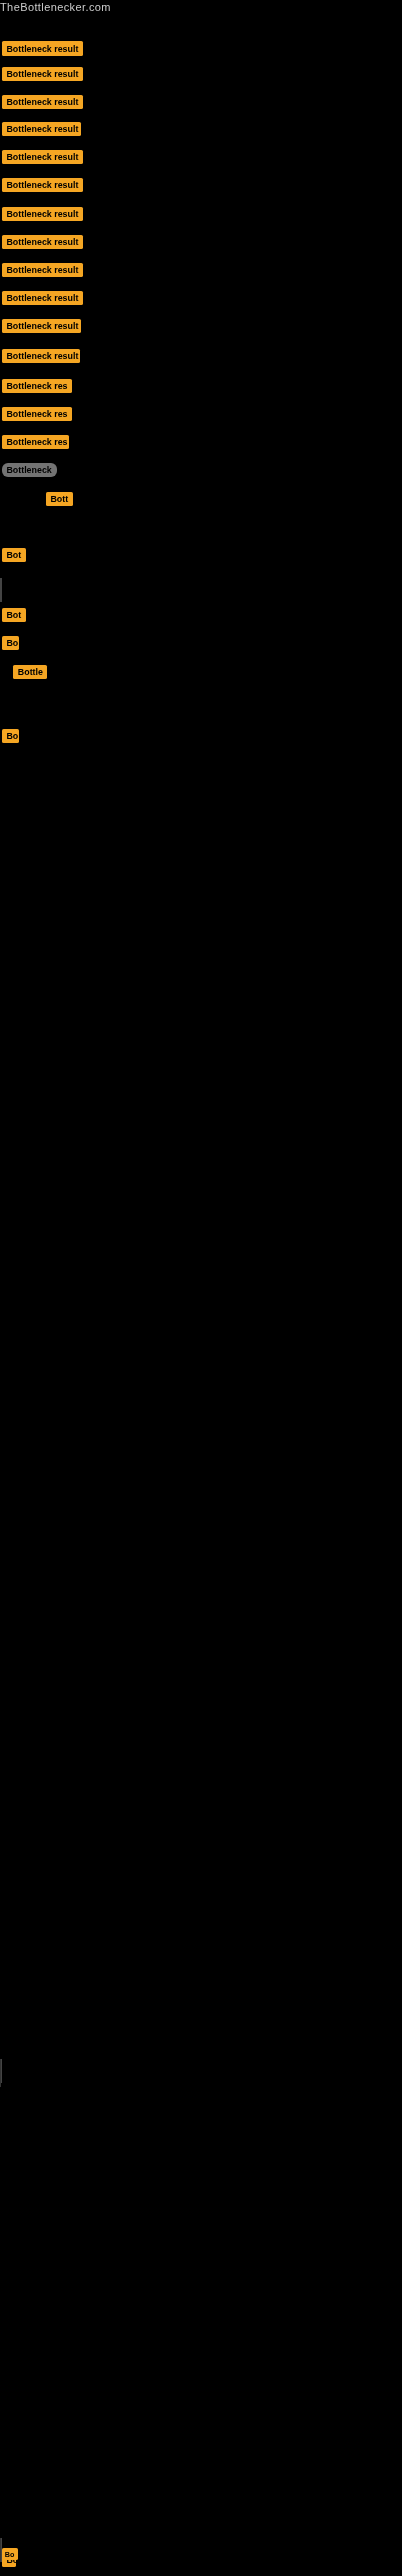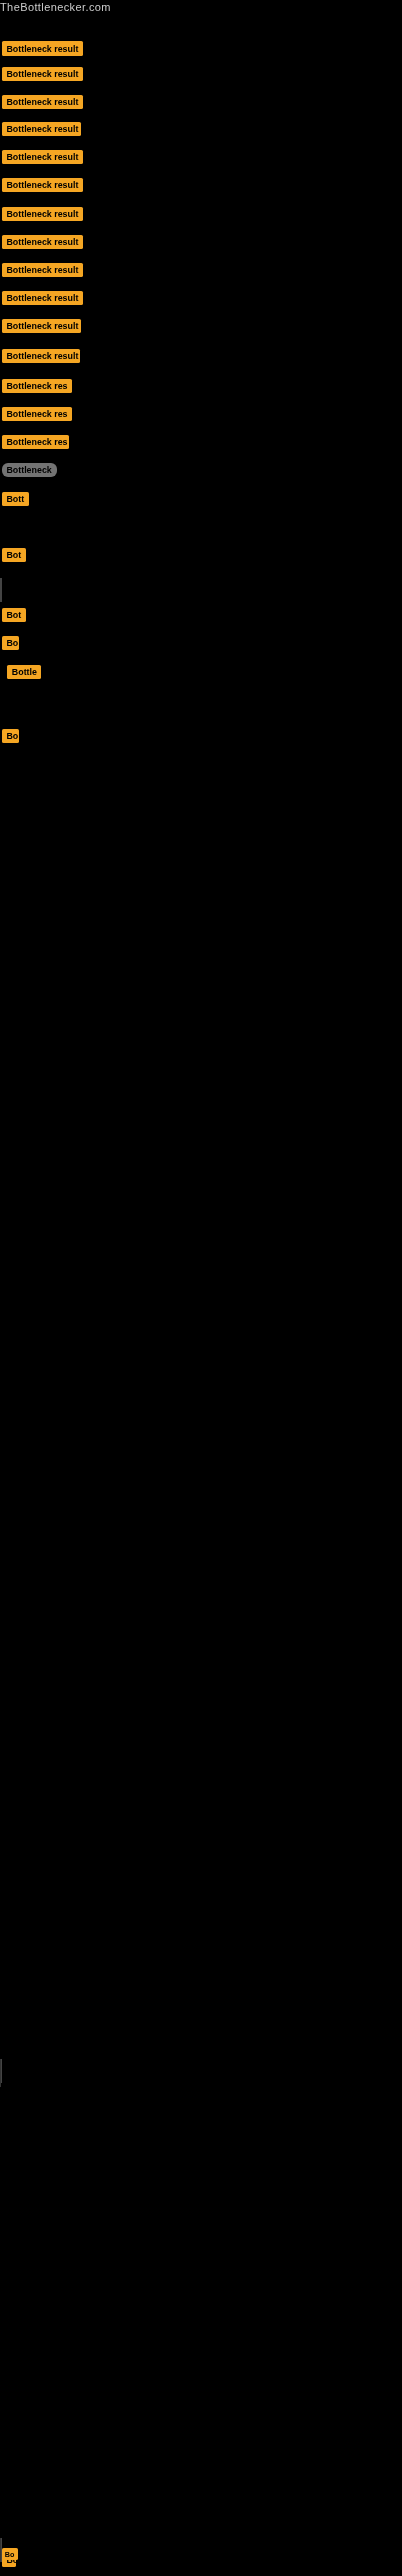--- a/index.html
+++ b/index.html
@@ -70,35 +70,35 @@
     <div style="position: absolute; top: 388px; left: 0px; width: 403px; height: 24px; display: flex; align-items: center; padding-left: 1.6px;">
       <span style="display: inline-block; background-color: rgb(245, 166, 35); color: rgb(0, 0, 0); font-size: 8.9px; font-weight: bold; padding: 2.4px 4.8px; border-radius: 1.6px; max-width: 71px; overflow: hidden; white-space: nowrap;">Bottleneck res</span>
     </div>
     <div style="position: absolute; top: 416px; left: 0px; width: 403px; height: 24px; display: flex; align-items: center; padding-left: 1.6px;">
       <span style="display: inline-block; background-color: rgb(245, 166, 35); color: rgb(0, 0, 0); font-size: 8.9px; font-weight: bold; padding: 2.4px 4.8px; border-radius: 1.6px; max-width: 67px; overflow: hidden; white-space: nowrap;">Bottleneck res</span>
     </div>
     <div style="position: absolute; top: 444px; left: 0px; width: 403px; height: 24px; display: flex; align-items: center; padding-left: 1.6px;">
       <span style="display: inline-block; background-color: #737373; color: rgb(0, 0, 0); font-size: 8.9px; font-weight: bold; padding: 2.4px 4.8px; border-radius: 6px; max-width: 55px; overflow: hidden; white-space: nowrap;">Bottleneck</span>
     </div>
     <div style="position: absolute; top: 473px; left: 0px; width: 403px; height: 24px; display: flex; align-items: center; padding-left: 1.6px;">
-      <span style="display: inline-block; background-color: rgb(245, 166, 35); color: rgb(0, 0, 0); font-size: 8.9px; font-weight: bold; padding: 2.4px 4.8px; border-radius: 1.6px; max-width: 32px; overflow: hidden; white-space: nowrap;">Bott</span>
+      <span style="display: inline-block; background-color: rgb(245, 166, 35); color: rgb(0, 0, 0); font-size: 8.9px; font-weight: bold; padding: 2.4px 4.8px; border-radius: 1.6px; max-width: 32px; overflow: hidden; white-space: nowrap; margin-left: 44px;">Bott</span>
     </div>
     <div style="position: absolute; top: 529px; left: 0px; width: 403px; height: 24px; display: flex; align-items: center; padding-left: 1.6px;">
       <span style="display: inline-block; background-color: rgb(245, 166, 35); color: rgb(0, 0, 0); font-size: 8.9px; font-weight: bold; padding: 2.4px 4.8px; border-radius: 1.6px; max-width: 24px; overflow: hidden; white-space: nowrap;">Bot</span>
     </div>
     <div style="position: absolute; top: 564px; left: 0px; width: 403px; height: 24px; display: flex; align-items: center; padding-left: 1.6px;">
       <div style="position: absolute; left: 0px; top: 0px; bottom: 0px; width: 1.6px; background-color: rgb(68, 68, 68); height: 24px;"></div>
     </div>
     <div style="position: absolute; top: 589px; left: 0px; width: 403px; height: 24px; display: flex; align-items: center; padding-left: 1.6px;">
       <span style="display: inline-block; background-color: rgb(245, 166, 35); color: rgb(0, 0, 0); font-size: 8.9px; font-weight: bold; padding: 2.4px 4.8px; border-radius: 1.6px; max-width: 24px; overflow: hidden; white-space: nowrap;">Bot</span>
     </div>
     <div style="position: absolute; top: 617px; left: 0px; width: 403px; height: 24px; display: flex; align-items: center; padding-left: 1.6px;">
       <span style="display: inline-block; background-color: rgb(245, 166, 35); color: rgb(0, 0, 0); font-size: 8.9px; font-weight: bold; padding: 2.4px 4.8px; border-radius: 1.6px; max-width: 17.7px; overflow: hidden; white-space: nowrap;">Bo</span>
     </div>
-    <div style="position: absolute; top: 646px; left: 0px; width: 403px; height: 24px; display: flex; align-items: center; padding-left: 7px;">
+    <div style="position: absolute; top: 646px; left: 0px; width: 403px; height: 24px; display: flex; align-items: center; padding-left: 13px;">
       <span style="display: inline-block; background-color: rgb(245, 166, 35); color: rgb(0, 0, 0); font-size: 8.9px; font-weight: bold; padding: 2.4px 4.8px; border-radius: 1.6px; max-width: 34px; overflow: hidden; white-space: nowrap;">Bottle</span>
     </div>
     <div style="position: absolute; top: 682px; left: 0px; width: 403px; height: 24px; display: flex; align-items: center; padding-left: 1.6px;"></div>
     <div style="position: absolute; top: 710px; left: 0px; width: 403px; height: 24px; display: flex; align-items: center; padding-left: 1.6px;">
       <span style="display: inline-block; background-color: rgb(245, 166, 35); color: rgb(0, 0, 0); font-size: 8.9px; font-weight: bold; padding: 2.4px 4.8px; border-radius: 1.6px; max-width: 17.7px; overflow: hidden; white-space: nowrap;">Bo</span>
     </div>
     <div style="position: absolute; top: 741px; left: 0px; width: 403px; height: 24px; display: flex; align-items: center; padding-left: 1.6px;"></div>
     <div style="position: absolute; top: 769px; left: 0px; width: 403px; height: 24px; display: flex; align-items: center; padding-left: 1.6px;"></div>
     <div style="position: absolute; top: 797px; left: 0px; width: 403px; height: 24px; display: flex; align-items: center; padding-left: 1.6px;"></div>
     <div style="position: absolute; top: 825px; left: 0px; width: 403px; height: 24px; display: flex; align-items: center; padding-left: 1.6px;"></div>

